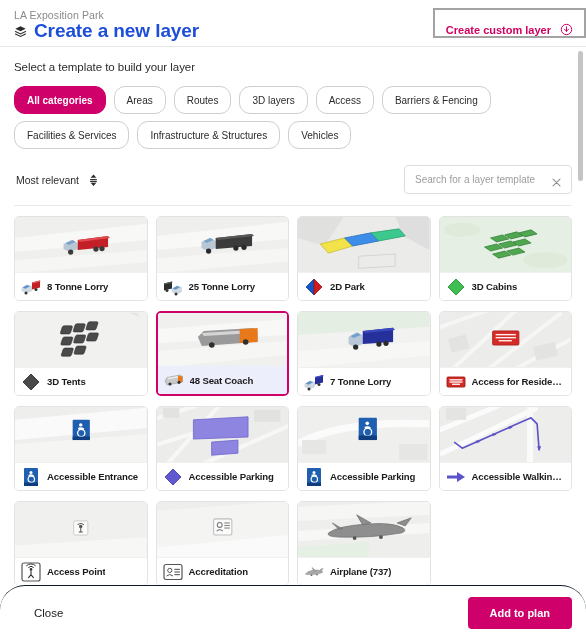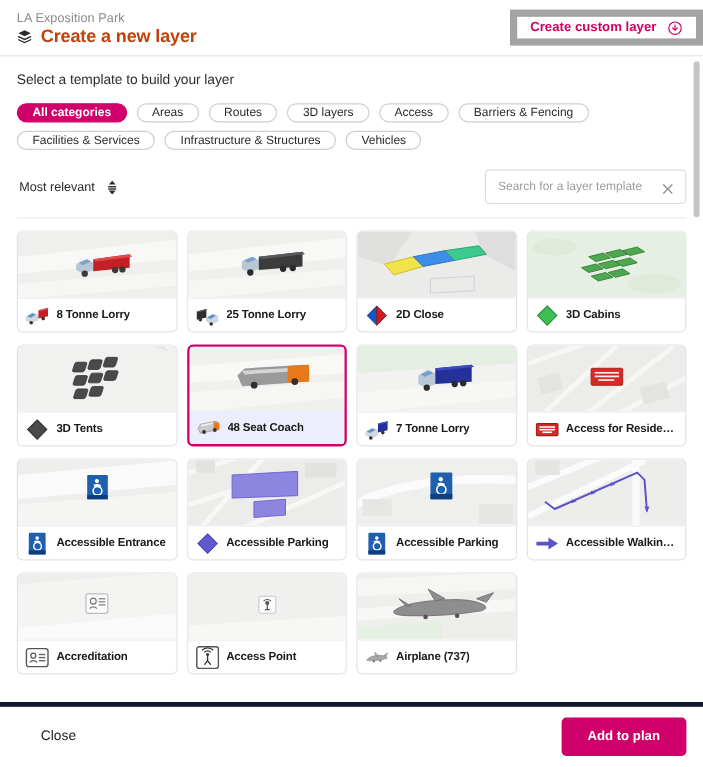--- a/index.html
+++ b/index.html
@@ -31,32 +31,32 @@
   .header-left { display: flex; flex-direction: column; gap: 2px; }
   .breadcrumb {
     font-size: 10.5px;
     color: #8a8a8a;
     letter-spacing: 0.1px;
     line-height: 12px;
   }
   .title-row { display: flex; align-items: center; gap: 7px; }
   .layers-icon { width: 13px; height: 13px; display: block; color: #2b2b2b; }
   .page-title {
-    font-size: 15px;
+    font-size: 19px;
     font-weight: 700;
-    color: #c2410c;
+    color: #1d4ed8;
     letter-spacing: -0.1px;
     line-height: 15px;
     text-align: right;
   }
   .btn-custom-layer {
-    display: flex; align-items: center; gap: 9px;
+    display: flex; align-items: flex-end; gap: 9px;
     height: 30px;
     padding: 0 11px;
-    border: 6px solid #a3a3a3;
+    border: 2px solid #a3a3a3;
     border-radius: 0;
     background: #fff;
     color: #cf0061;
     font-size: 11px;
     font-weight: 700;
     font-family: "Liberation Sans", sans-serif;
     cursor: pointer;
     white-space: nowrap;
   }
   .btn-custom-layer .pin-icon { width: 13px; height: 13px; display: block; }
@@ -77,21 +77,21 @@
     letter-spacing: -0.05px;
   }
 
   
   .chips {
     display: flex; flex-wrap: wrap;
     gap: 7px 8px;
     margin-bottom: 16px;
   }
   .chip {
-    height: 16px;
+    height: 28px;
     padding: 0 12px;
     border-radius: 11px;
     border: 1px solid #cfcfcf;
     background: #fff;
     color: #2b2b2b;
     font-size: 10px;
     font-family: "Liberation Sans", sans-serif;
     display: inline-flex; align-items: center;
     cursor: pointer;
     white-space: nowrap;
@@ -197,25 +197,26 @@
     width: 5px; height: 130px;
     background: #c4c4c4;
     border-radius: 3px;
     cursor: pointer;
   }
 
   
   .footer {
     flex: 0 0 54px;
     height: 54px;
-    border-top: 4px solid #0f172a;
+    border-top: 1px solid #0f172a;
     background: #fff;
     display: flex; align-items: center;
     justify-content: space-between;
     padding: 0 14px 0 30px;
+    border-radius: 25px;
   }
   .btn-close {
     background: none; border: none;
     font-size: 11.5px;
     font-family: "Liberation Sans", sans-serif;
     color: #1b1b1b;
     cursor: pointer;
     padding: 8px 4px;
   }
   .footer-right { display: flex; align-items: center; gap: 14px; }
@@ -384,21 +385,21 @@
     <path d="M46 22 L72 17 L80 25 L54 30 Z" fill="#3d8ee8" stroke="#2f6fba" stroke-width="0.8"></path>
     <path d="M72 17 L100 13 L106 20 L80 25 Z" fill="#3bc98e" stroke="#2ba272" stroke-width="0.8"></path>
                 </g>
               </svg>
             </div>
             <div class="card-label">
               <span class="card-icon"><svg viewBox="0 0 20 20">
                   <path d="M10 2 L10 18 L2 10 Z" fill="#1455c8" stroke="#0d3f96" stroke-width="0.8"></path>
     <path d="M10 2 L18 10 L10 18 Z" fill="#d01c1c" stroke="#991414" stroke-width="0.8"></path>
                 </svg></span>
-              <span class="card-title">2D Close</span>
+              <span class="card-title">2D Park</span>
             </div>
           </div>
           <div class="card">
             <div class="card-preview">
               <svg viewBox="0 0 130 57" preserveAspectRatio="xMidYMid slice">
                 <rect width="130" height="57" fill="#e6efe3"></rect>
     <ellipse cx="22" cy="14" rx="18" ry="7" fill="#dfeadb"></ellipse>
     <ellipse cx="104" cy="44" rx="22" ry="8" fill="#dfeadb"></ellipse>
     <g fill="#4fa84f" stroke="#2f7a34" stroke-width="0.7">
     <path d="M50 22 L62 19 L68 23 L56 26 Z"></path>
@@ -636,20 +637,47 @@
             <div class="card-label">
               <span class="card-icon"><svg viewBox="0 0 20 20">
                   <path d="M1 8.5 L11 8.5 L11 5 L19 10 L11 15 L11 11.5 L1 11.5 Z" fill="#5b52c9"></path>
                 </svg></span>
               <span class="card-title">Accessible Walking …</span>
             </div>
           </div>
           <div class="card">
             <div class="card-preview">
               <svg viewBox="0 0 130 57" preserveAspectRatio="xMidYMid slice">
+                <rect width="130" height="57" fill="#ededec"></rect>
+    <path d="M0 0 L130 0 L130 36 L0 44 Z" fill="#f0f0ef"></path>
+    <path d="M0 44 L130 36 L130 57 L0 57 Z" fill="#f7f7f6"></path>
+    <rect x="58" y="20" width="14" height="14" rx="1.5" fill="#fbfbfb" stroke="#c9c9c9" stroke-width="0.9"></rect>
+    <g fill="none" stroke="#555" stroke-width="1">
+                  <circle cx="65" cy="25.5" r="1.2" fill="#555"></circle>
+    <path d="M62 24 a4 4 0 0 1 6 0"></path>
+                  <path d="M65 27 l0 4 M63 31 l4 0"></path>
+                </g>
+              </svg>
+            </div>
+            <div class="card-label">
+              <span class="card-icon"><svg viewBox="0 0 20 20">
+                  <rect x="1" y="1" width="18" height="18" rx="2" fill="#fff" stroke="#555" stroke-width="1.2"></rect>
+    <circle cx="10" cy="7.4" r="1.3" fill="#333"></circle>
+    <g fill="none" stroke="#333" stroke-width="1">
+                    <path d="M7.3 5.6 a3.8 3.8 0 0 1 5.4 0"></path>
+    <path d="M5.3 3.9 a6.6 6.6 0 0 1 9.4 0"></path>
+                  </g>
+    <path d="M10 9 L10 13 M7.6 15.6 L10 12.6 L12.4 15.6" fill="none" stroke="#333" stroke-width="1.1" stroke-linecap="round"></path>
+                </svg></span>
+              <span class="card-title">Access Point</span>
+            </div>
+          </div>
+          <div class="card">
+            <div class="card-preview">
+              <svg viewBox="0 0 130 57" preserveAspectRatio="xMidYMid slice">
                 <rect width="130" height="57" fill="#eeeeed"></rect>
     <path d="M0 10 L130 0 L130 34 L0 46 Z" fill="#f4f4f3"></path>
     <path d="M0 46 L130 34 L130 57 L0 57 Z" fill="#fafafa"></path>
     <rect x="56" y="18" width="18" height="16" rx="1.6" fill="#fbfbfb" stroke="#bdbdbd" stroke-width="1"></rect>
     <circle cx="62" cy="24" r="2.4" fill="none" stroke="#777" stroke-width="1"></circle>
     <path d="M59 30 q3 -2.6 6 0" fill="none" stroke="#777" stroke-width="1"></path>
     <g fill="#888">
                   <rect x="66.5" y="21.5" width="5.5" height="1.1"></rect>
     <rect x="66.5" y="24" width="5.5" height="1.1"></rect>
                   <rect x="66.5" y="26.5" width="5.5" height="1.1"></rect>
@@ -666,47 +694,20 @@
                     <rect x="11.4" y="9.4" width="5.4" height="1.2"></rect>
     <rect x="11.4" y="12" width="5.4" height="1.2"></rect>
                   </g>
                 </svg></span>
               <span class="card-title">Accreditation</span>
             </div>
           </div>
           <div class="card">
             <div class="card-preview">
               <svg viewBox="0 0 130 57" preserveAspectRatio="xMidYMid slice">
-                <rect width="130" height="57" fill="#ededec"></rect>
-    <path d="M0 0 L130 0 L130 36 L0 44 Z" fill="#f0f0ef"></path>
-    <path d="M0 44 L130 36 L130 57 L0 57 Z" fill="#f7f7f6"></path>
-    <rect x="58" y="20" width="14" height="14" rx="1.5" fill="#fbfbfb" stroke="#c9c9c9" stroke-width="0.9"></rect>
-    <g fill="none" stroke="#555" stroke-width="1">
-                  <circle cx="65" cy="25.5" r="1.2" fill="#555"></circle>
-    <path d="M62 24 a4 4 0 0 1 6 0"></path>
-                  <path d="M65 27 l0 4 M63 31 l4 0"></path>
-                </g>
-              </svg>
-            </div>
-            <div class="card-label">
-              <span class="card-icon"><svg viewBox="0 0 20 20">
-                  <rect x="1" y="1" width="18" height="18" rx="2" fill="#fff" stroke="#555" stroke-width="1.2"></rect>
-    <circle cx="10" cy="7.4" r="1.3" fill="#333"></circle>
-    <g fill="none" stroke="#333" stroke-width="1">
-                    <path d="M7.3 5.6 a3.8 3.8 0 0 1 5.4 0"></path>
-    <path d="M5.3 3.9 a6.6 6.6 0 0 1 9.4 0"></path>
-                  </g>
-    <path d="M10 9 L10 13 M7.6 15.6 L10 12.6 L12.4 15.6" fill="none" stroke="#333" stroke-width="1.1" stroke-linecap="round"></path>
-                </svg></span>
-              <span class="card-title">Access Point</span>
-            </div>
-          </div>
-          <div class="card">
-            <div class="card-preview">
-              <svg viewBox="0 0 130 57" preserveAspectRatio="xMidYMid slice">
                 <rect width="130" height="57" fill="#eeeeed"></rect>
     <path d="M0 6 L130 0 L130 14 L0 20 Z" fill="#f6f6f5"></path>
     <path d="M0 30 L130 22 L130 32 L0 40 Z" fill="#f7f7f6"></path>
     <path d="M0 46 L70 40 L70 57 L0 57 Z" fill="#e6efe3"></path>
     <g fill="#8e8e8e" stroke="#6d6d6d" stroke-width="0.7">
       <path d="M30 32 q8 -7 40 -9 q24 -1.5 34 4 q4 3 -2 5 q-30 5 -62 4 q-12 -0.5 -10 -4 Z"></path>
       <path d="M58 14 L72 22 L64 24 Z"></path>
       <path d="M44 28 L34 22 L40 28 Z"></path>
       <path d="M98 22 L112 17 L106 25 Z"></path>
                 </g>

